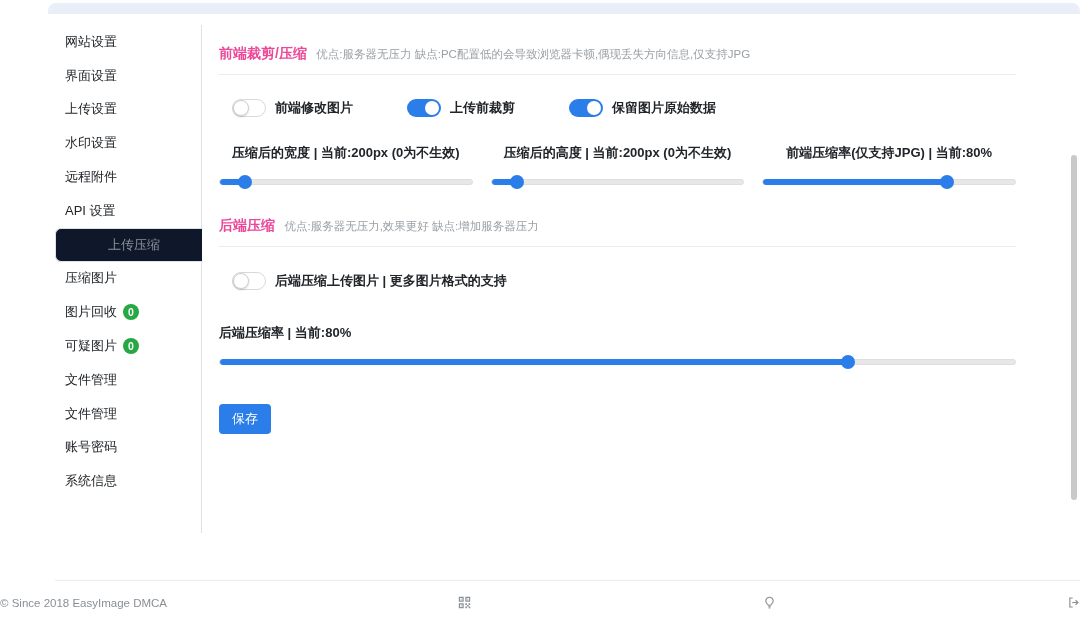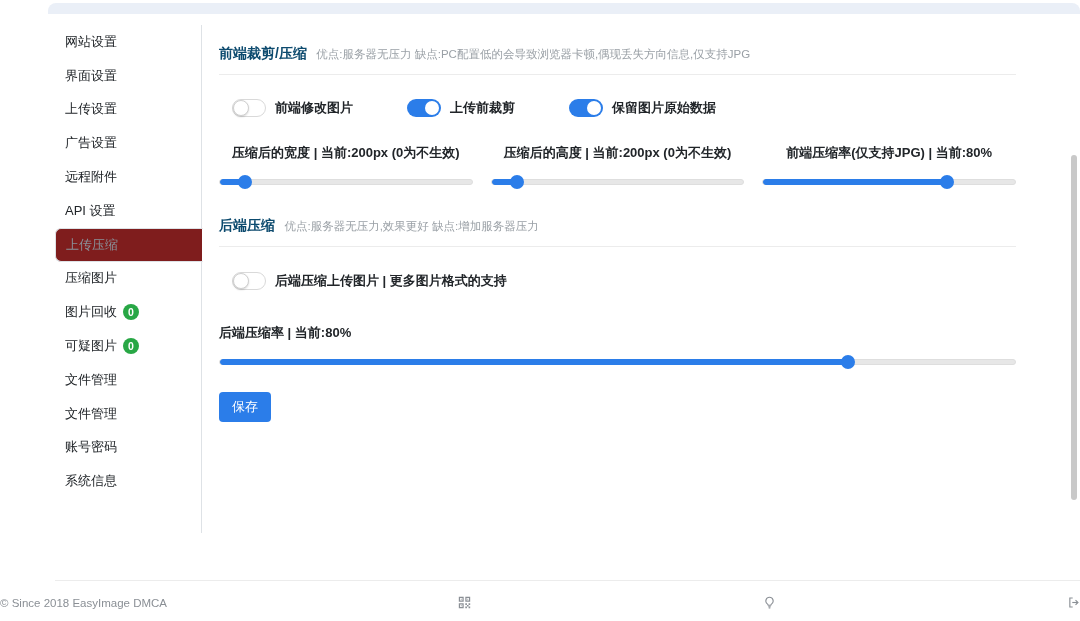--- a/index.html
+++ b/index.html
@@ -13,31 +13,31 @@
     background:#eaeff7; border-radius:8px 8px 0 0;
   }
   
   .sidebar { position:absolute; left:55px; top:25px; width:146px; }
   .side-divider { position:absolute; left:201px; top:25px; width:1px; height:508px; background:#dee2e6; }
   .side-item {
     height:33.8px; display:flex; align-items:center; padding-left:10px;
     font-size:13px; color:#212529; cursor:pointer; position:relative;
   }
   .side-item.active {
-    width:148px; background:#7f1d1d; border:1px solid #dee2e6; border-right:1px solid #fff;
-    border-radius:6px 0 0 6px; color:#8a9199; z-index:2;
+    width:148px; background:#0f172a; border:1px solid #dee2e6; border-right:1px solid #fff;
+    border-radius:6px 0 0 6px; color:#8a9199; z-index:2;justify-content:center;
   }
   .badge {
     display:inline-flex; align-items:center; justify-content:center;
     min-width:16px; height:16px; padding:0 4px; margin-left:6px;
     border-radius:8px; background:#28a745; color:#fff; font-size:10.5px; font-weight:bold;
   }
   
   .main { position:absolute; left:219px; top:44px; width:797px; }
-  .sec-title { font-size:14px; font-weight:bold; color:#0c4a6e;text-align:center; }
+  .sec-title { font-size:14px; font-weight:bold; color:#ec4899;text-align:center; }
   .sec-desc { font-size:11.5px; color:#9aa0a6; margin-left:5px; }
   .rule { border:none; border-top:1px solid #ececec; margin:11px 0 0 0; }
   .toggle-row { margin-top:24px; display:flex; gap:54px; padding-left:13px; align-items:center; }
   .toggle-group { display:flex; align-items:flex-end; }
   .sw { width:34px; height:18px; border-radius:9px; position:relative; flex:0 0 auto; cursor:pointer; }
   .sw.off { background:#fff; border:1px solid #d9d9d9; }
   .sw.off .knob {
     position:absolute; left:0px; top:0px; width:16px; height:16px; border-radius:50%;
     background:#fff; border:1px solid #cfcfcf; box-shadow:0 1px 2px rgba(0,0,0,.15);
   }
@@ -52,21 +52,21 @@
     height:6px; background:#e7e7e7; border:1px solid #dedede; border-radius:4px; position:relative; cursor:pointer;
   }
   .fill { position:absolute; left:0; top:-1px; height:6px; border:1px solid #2b7de9; background:#2b7de9; border-radius:4px; }
   .knob-dot {
     position:absolute; top:-5px; width:14px; height:14px; border-radius:50%; background:#2b7de9;
   }
   .backend-toggle-row { margin-top:25px; padding-left:13px; }
   .backend-label { margin-top:34px; font-weight:bold; font-size:13px; }
   .backend-slider { margin-top:17px; }
   .save-btn {
-    margin-top:27px; display:inline-block; background:#2b7de9; color:#fff; border:none;
+    margin-top:39px; display:inline-block; background:#2b7de9; color:#fff; border:none;
     border-radius:4px; padding:6px 13px; font-size:13px; font-family:inherit; cursor:pointer;
   }
   
   .footer-rule { position:absolute; left:55px; right:0; top:580px; border:none; border-top:1px solid #ececec; margin:0; }
   .footer {
     position:absolute; left:0; right:0; top:596px; display:flex; justify-content:space-between;
     align-items:center; gap:5px; font-size:11.5px; color:#8a8f95;
   }
   .footer svg { display:block; }
   
@@ -86,21 +86,21 @@
       <div class="side-item">
         <span>网站设置</span>
       </div>
       <div class="side-item">
         <span>界面设置</span>
       </div>
       <div class="side-item">
         <span>上传设置</span>
       </div>
       <div class="side-item">
-        <span>广告设置</span>
+        <span>水印设置</span>
       </div>
       <div class="side-item">
         <span>远程附件</span>
       </div>
       <div class="side-item">
         <span>API 设置</span>
       </div>
       <div class="side-item active">
         <span>上传压缩</span>
       </div>

